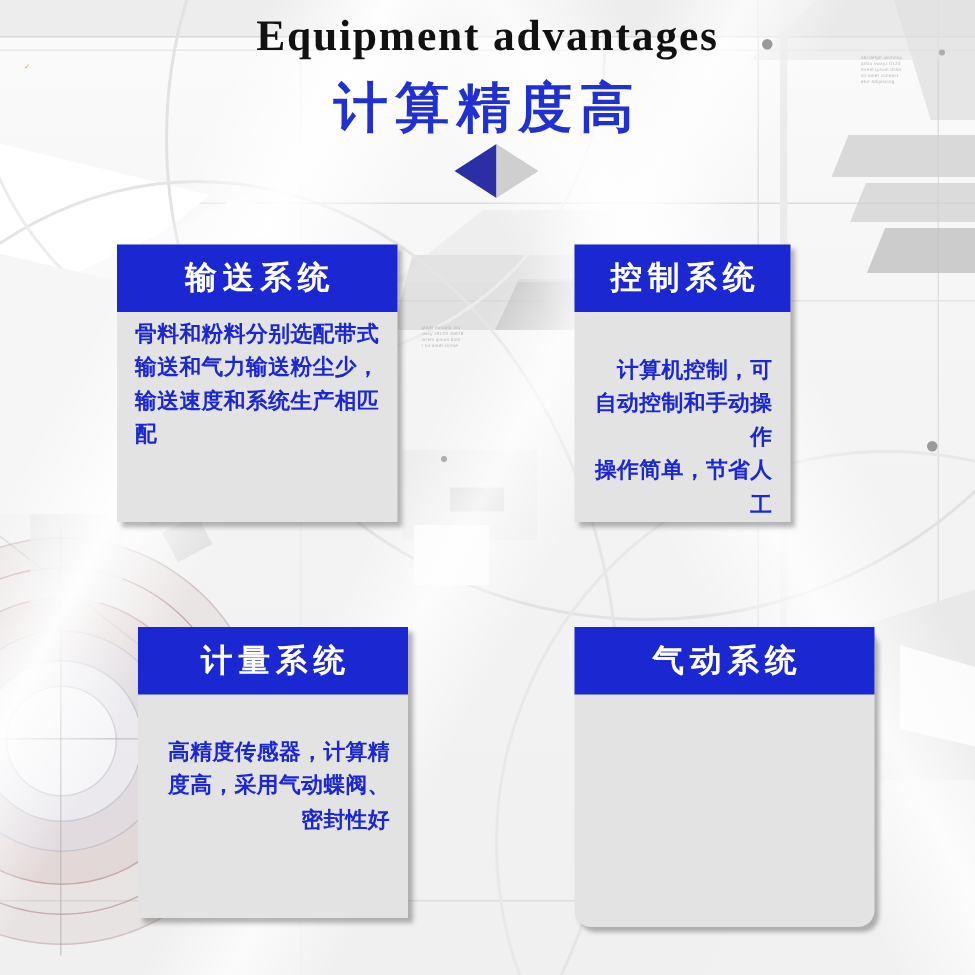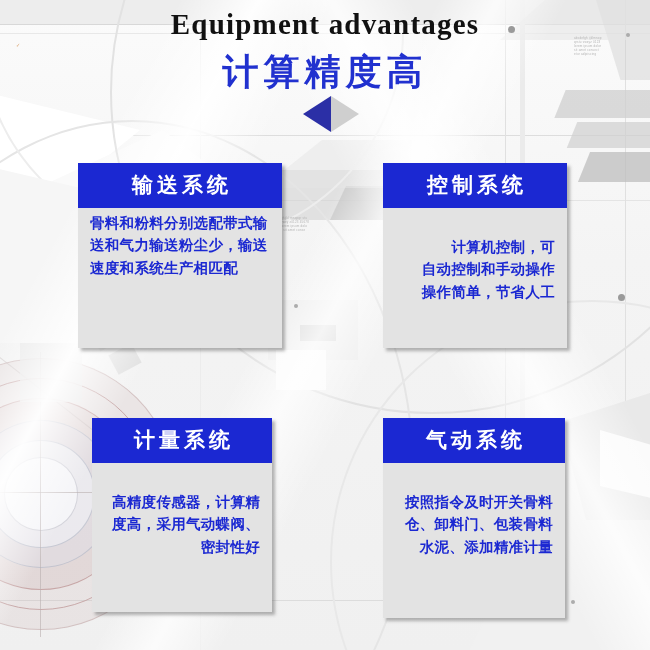--- a/index.html
+++ b/index.html
@@ -276,35 +276,34 @@
 r sit amet conse</div>
   <div class="micro-orange" style="left:16px;top:42px;">✓</div>
 
   <div class="title-en">Equipment advantages</div>
   <div class="title-cn">计算精度高</div>
   <div class="arrow-wrap">
     <div class="arrow-left"></div>
     <div class="arrow-right"></div>
   </div>
 
-  <div class="card" style="left:78px;top:163px;width:204px;height:185px;">
+  <div class="card" style="left:78px;top:163px;width:187px;height:185px;">
     <div class="card-head">输送系统</div>
     <div class="card-body">骨料和粉料分别选配带式输送和气力输送粉尘少，输送速度和系统生产相匹配</div>
   </div>
 
-  <div class="card" style="left:383px;top:163px;width:184px;height:185px;">
+  <div class="card" style="left:383px;top:163px;width:144px;height:185px;">
     <div class="card-head">控制系统</div>
     <div class="card-body tight">计算机控制，可
 自动控制和手动操作
 操作简单，节省人工</div>
   </div>
 
   <div class="card" style="left:92px;top:418px;width:180px;height:194px;">
     <div class="card-head">计量系统</div>
     <div class="card-body tight">高精度传感器，计算精度高，采用气动蝶阀、密封性好</div>
   </div>
 
-  <div class="card" style="left:383px;top:418px;width:182px;height:200px;">
+  <div class="card" style="left:383px;top:418px;width:200px;height:200px;border-radius:11px;">
     <div class="card-head">气动系统</div>
-    <div class="card-body tight">按照指令及时开关骨料仓、卸料门、包装骨料 水泥、添加精准计量</div>
   </div>
 
 </div>
 
 </body></html>

